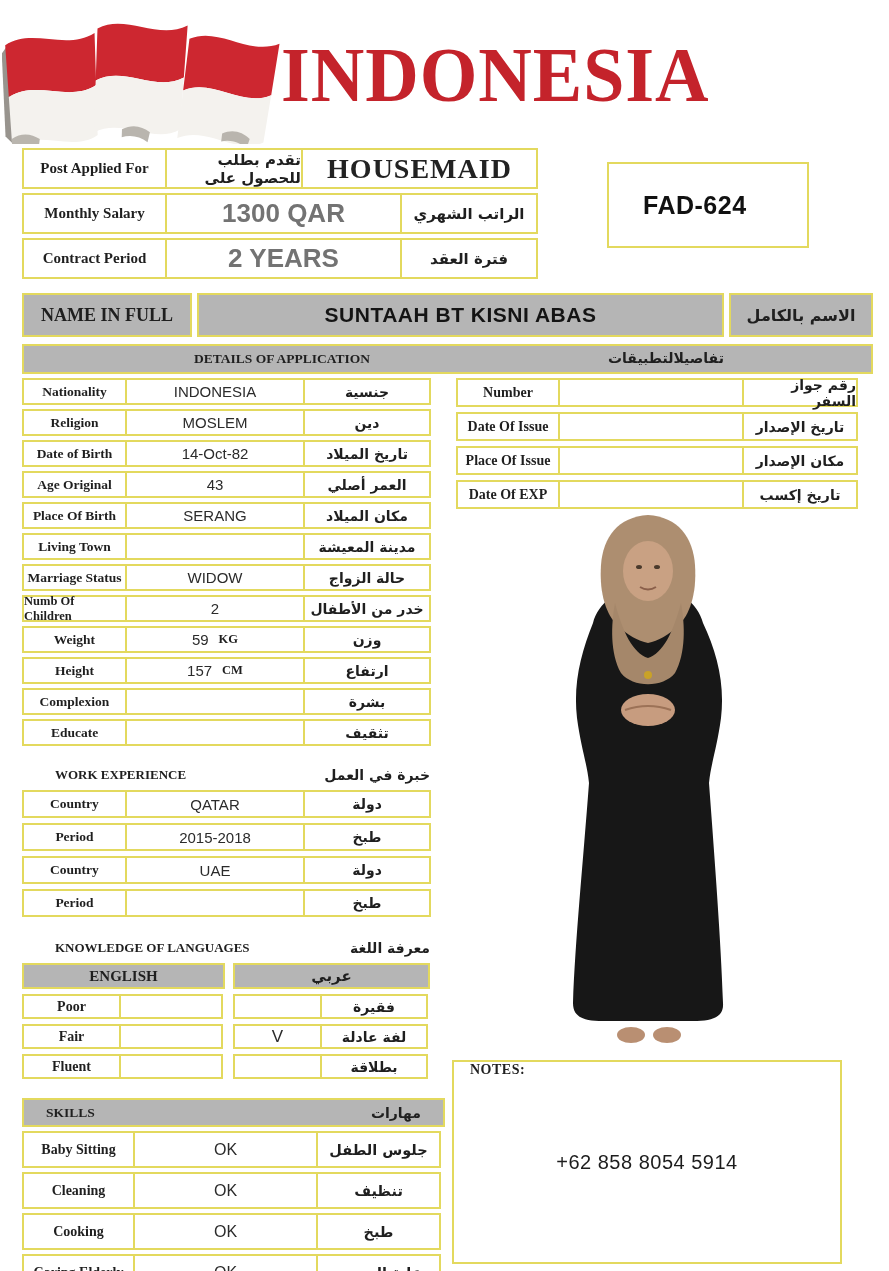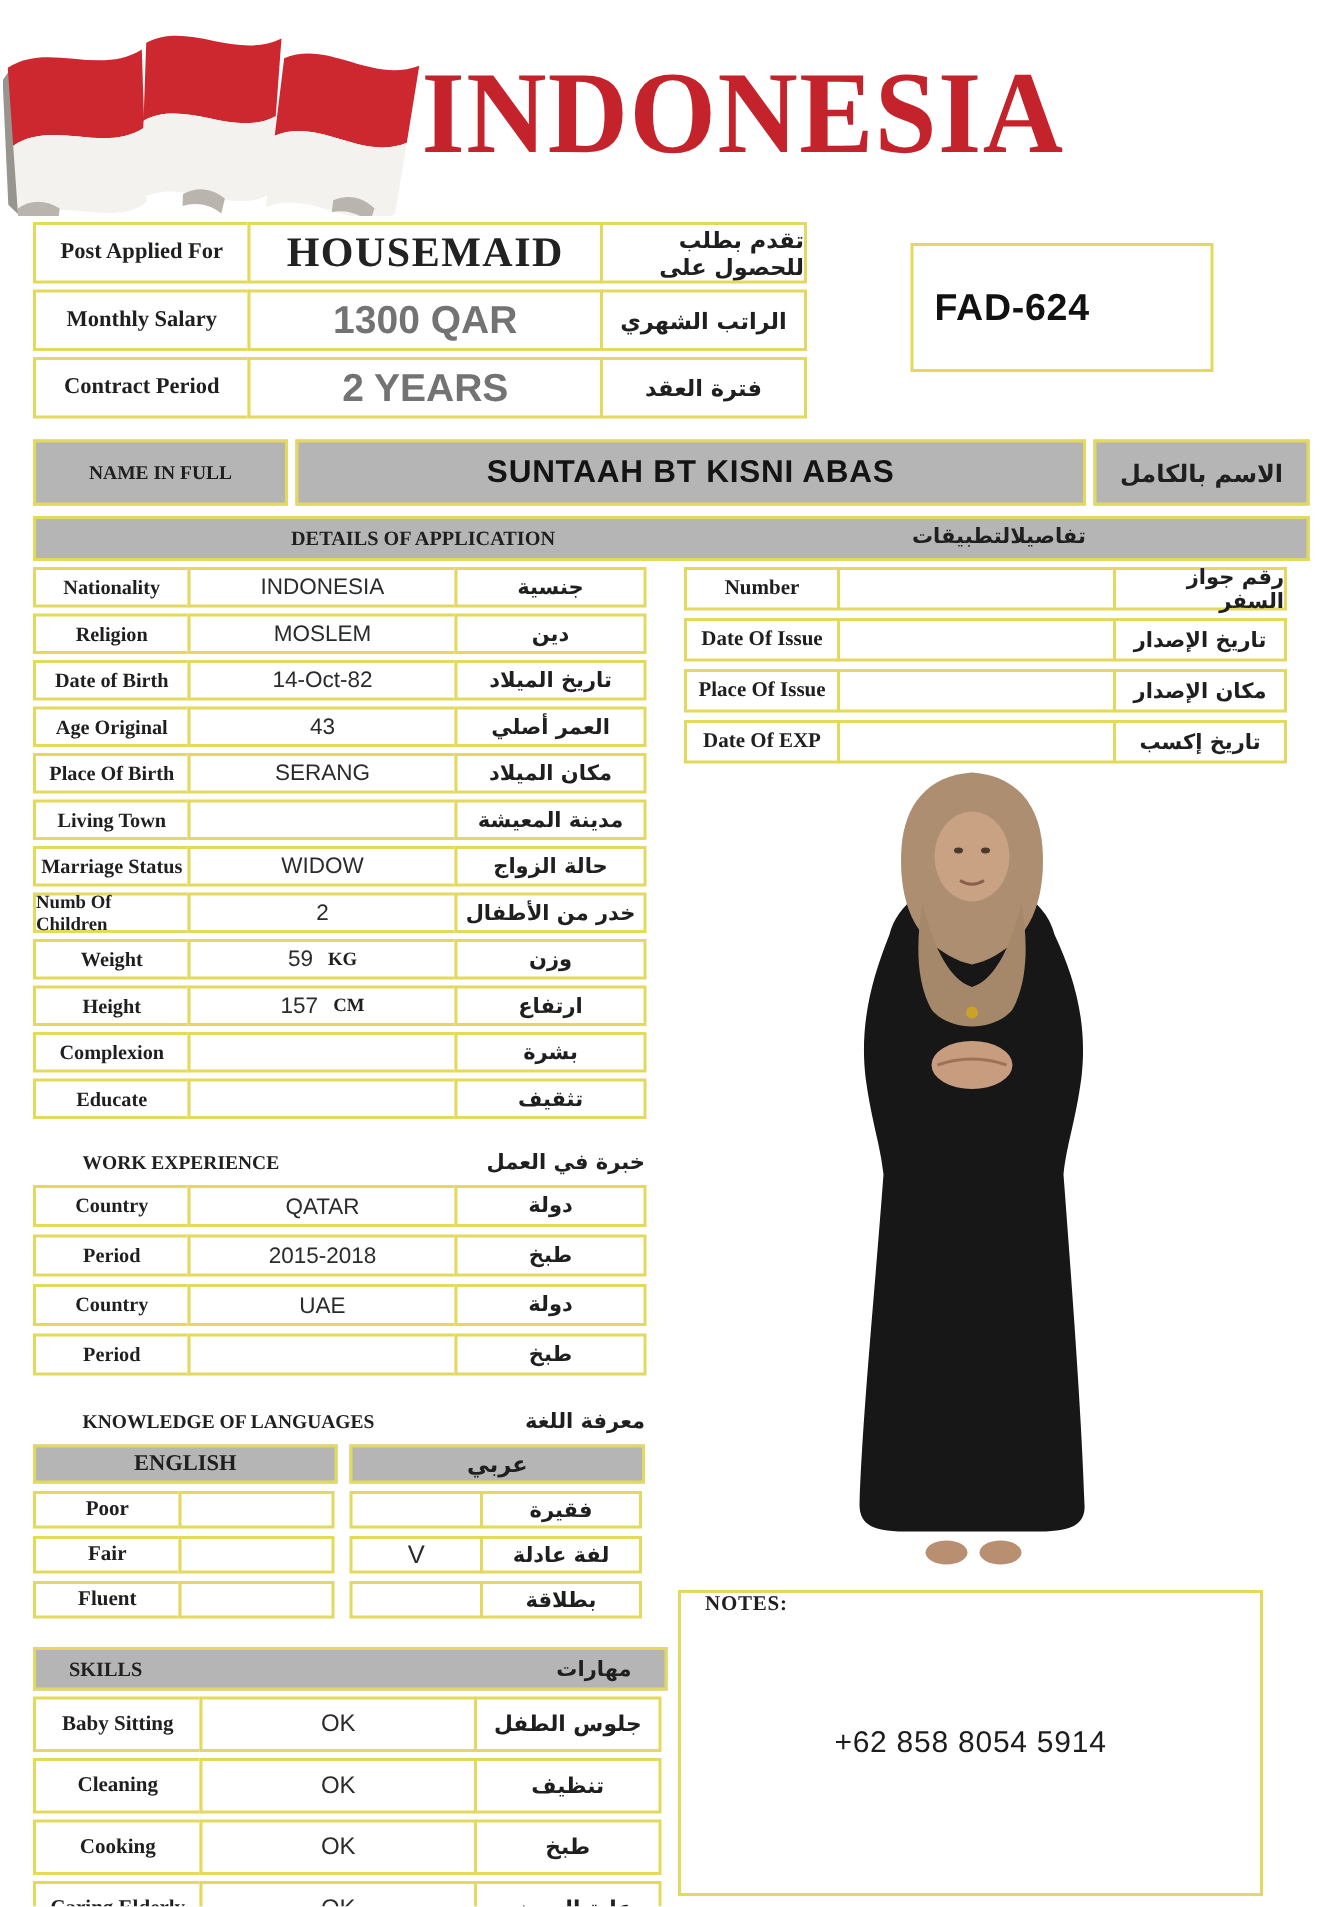--- a/index.html
+++ b/index.html
@@ -30,36 +30,36 @@
   .flags{position:absolute;left:2px;top:4px;}
   .title{
     position:absolute;left:281px;top:30px;
     font-family:"Liberation Serif",serif;font-weight:bold;font-size:78px;
     color:var(--red);letter-spacing:1px;transform:scaleX(0.95);transform-origin:left top;
     white-space:nowrap;
   }
   .fad-box{
     position:absolute;left:607px;top:162px;width:202px;height:86px;
     box-sizing:border-box;border:2px solid var(--yellow);
-    display:flex;align-items:center;padding-left:14px;
+    display:flex;align-items:center;padding-left:34px;
     font-weight:bold;font-size:25px;color:#111;letter-spacing:0.5px;
   }
 
   
   .top-table{position:absolute;left:22px;top:148px;width:518px;display:flex;flex-direction:column;gap:4px;}
   .top-table .trow{height:41px;}
   .tt-lab{width:145px;font-size:15px;}
   .tt-val{width:237px;}
   .tt-ar{width:138px;font-size:15px;}
   .v-serif{font-family:"Liberation Serif",serif;font-weight:bold;font-size:28px;letter-spacing:1px;color:#222;}
   .v-big{font-weight:bold;font-size:26px;color:#737373;}
 
   
   .name-row{position:absolute;left:22px;top:293px;width:851px;height:44px;display:flex;gap:5px;}
-  .nr-lab{width:170px;font-size:13px;}
+  .nr-lab{width:170px;font-size:18px;}
   .nr-val{width:527px;font-weight:bold;font-size:21px;color:#141414;letter-spacing:0.5px;}
   .nr-ar{width:144px;font-size:16px;}
 
   
   .details-header{
     position:absolute;left:22px;top:344px;width:851px;height:30px;
     box-sizing:border-box;border:2px solid var(--yellow);background:var(--gray);
   }
   .dh-en{position:absolute;left:170px;top:5px;font-size:13.5px;}
   .dh-ar{position:absolute;left:584px;top:4px;font-size:14px;}
@@ -156,24 +156,24 @@
 
   <div class="title">INDONESIA</div>
 
   <div class="fad-box">
     <span>FAD-624</span>
   </div>
 
   <div class="top-table">
     <div class="trow">
       <div class="c tt-lab serif-b">Post Applied For</div>
+      <div class="c tt-ar ar-b">تقدم بطلب للحصول على</div>
       <div class="c tt-val">
           <span class="v-serif">HOUSEMAID</span>
         </div>
-      <div class="c tt-ar ar-b">تقدم بطلب للحصول على</div>
     </div>
     <div class="trow">
       <div class="c tt-lab serif-b">Monthly Salary</div>
       <div class="c tt-val">
           <span class="v-big">1300 QAR</span>
         </div>
       <div class="c tt-ar ar-b">الراتب الشهري</div>
     </div>
     <div class="trow">
       <div class="c tt-lab serif-b">Contract Period</div>

